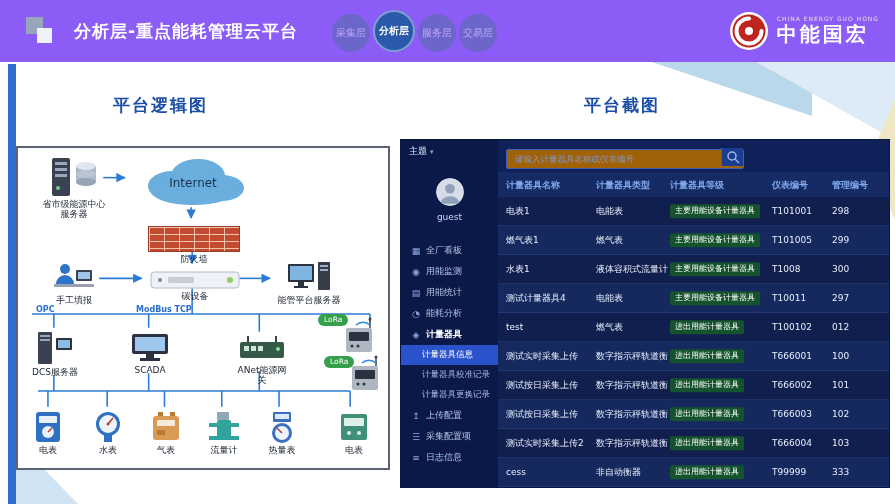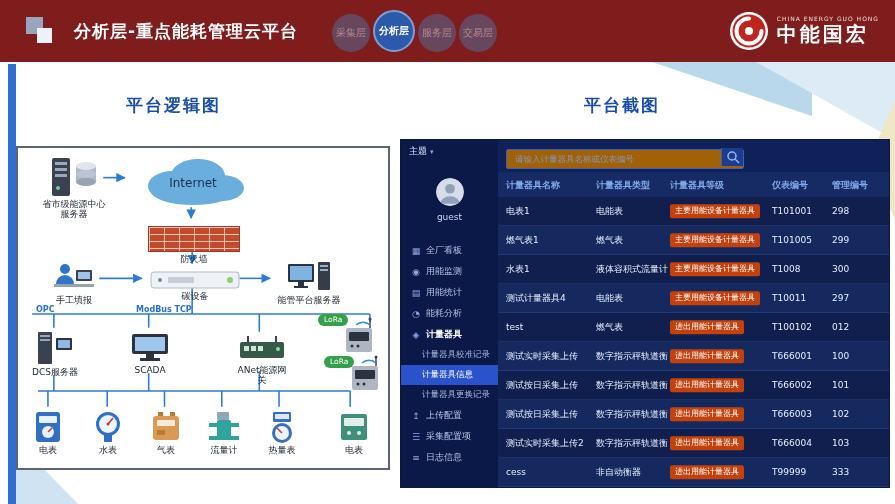--- a/index.html
+++ b/index.html
@@ -5,21 +5,21 @@
   * { box-sizing: border-box; margin: 0; padding: 0; }
   html,body { width:895px; height:504px; }
   body {
     font-family: "DejaVu Sans", "Liberation Sans", sans-serif;
     background:#ffffff; overflow:hidden; position:relative;
   }
   .page { position:absolute; inset:0; width:895px; height:504px; background:#fff; }
 
   
   .topbar { position:absolute; left:0; top:0; width:895px; height:62px;
-    background:#7f1d1d; display:flex; align-items:center; z-index:5; }
+    background:#8b5cf6; display:flex; align-items:center; z-index:5; }
   .logo-squares { position:relative; width:34px; height:34px; margin-left:24px; flex:0 0 auto; }
   .sq { position:absolute; display:block; }
   .sq1 { width:17px; height:17px; background:#97a5bd; left:2px; top:3px; }
   .sq2 { width:15px; height:15px; background:#eef2f8; left:13px; top:14px; }
   .main-title { color:#fff; font-size:17px; font-weight:bold; margin-left:16px;
     letter-spacing:1px; white-space:nowrap; }
   .layer-badges { display:flex; align-items:flex-end; gap:3px; margin-left:34px; }
   .layer { width:38px; height:38px; border-radius:50%; background:#51719f; opacity:.5;
     color:#eaf0f9; font-size:10px; display:flex; align-items:center; justify-content:center;
     cursor:pointer; flex:0 0 auto; }
@@ -38,21 +38,21 @@
     clip-path:polygon(0 0,100% 0,100% 100%); }
   .deco-b { left:756px; top:62px; width:139px; height:78px; background:#dcebf6;
     clip-path:polygon(0 0,100% 0,100% 100%); }
   .deco-y { right:0; top:100px; width:26px; height:120px; background:#f0e7c6;
     clip-path:polygon(100% 0,0 50%,100% 100%); }
   .deco-bl { left:8px; top:432px; width:70px; height:72px; background:#cfe3f3;
     clip-path:polygon(0 0,0 100%,100% 100%); }
 
   .sec-title { position:absolute; color:#1b4ea8; font-size:17px; font-weight:bold;
     letter-spacing:2px; z-index:2; }
-  .sec-title.left { left:126px; top:94px; }
+  .sec-title.left { left:113px; top:94px; }
   .sec-title.right { left:584px; top:94px; }
 
   
   .diagram { position:absolute; left:16px; top:146px; width:374px; height:324px;
     border:2px solid #5a6472; background:#fff; z-index:2; }
   .connectors { position:absolute; inset:0; width:100%; height:100%; pointer-events:none; }
   .dnode { position:absolute; text-align:center; }
   .dnode svg { display:block; margin:0 auto; }
   .dlabel { font-size:9px; color:#1c2430; line-height:1.15; margin-top:1px; white-space:pre-line; }
   .cloudtext { position:absolute; left:0; right:0; top:22px; text-align:center;
@@ -104,21 +104,21 @@
     border-bottom:1px solid rgba(80,110,190,.22); }
   .trow:nth-child(odd)  { background:#101f4e; }
   .trow:nth-child(even) { background:#15295f; }
   .trow .c { position:absolute; top:50%; transform:translateY(-50%); font-size:9px;
     color:#e8eefb; white-space:nowrap; }
   .c.col0 { left:8px;   width:88px; }
   .c.col1 { left:98px;  width:72px; }
   .c.col2 { left:172px; width:100px; }
   .c.col3 { left:274px; width:58px; }
   .c.col4 { left:334px; width:52px; }
-  .badge { display:inline-block; background:#c2410c; color:#fff; font-size:8px;
+  .badge { display:inline-block; background:#14532d; color:#fff; font-size:8px;
     padding:2px 5px; border-radius:2px; line-height:1.2; }
 </style>
 </head>
 <body>
 
 <div class="page">
 
   <header class="topbar">
     <div class="logo-squares">
       <span class="sq sq1"></span>
@@ -400,25 +400,25 @@
           <span>用能统计</span>
         </div>
         <div class="mi">
           <span class="mic">◔</span>
           <span>能耗分析</span>
         </div>
         <div class="mi parent-active">
           <span class="mic">◈</span>
           <span>计量器具</span>
         </div>
+        <div class="mi sub sel">
+          <span>计量器具信息</span>
+        </div>
         <div class="mi sub">
           <span>计量器具校准记录</span>
-        </div>
-        <div class="mi sub sel">
-          <span>计量器具信息</span>
         </div>
         <div class="mi sub">
           <span>计量器具更换记录</span>
         </div>
         <div class="mi">
           <span class="mic">↥</span>
           <span>上传配置</span>
         </div>
         <div class="mi">
           <span class="mic">☰</span>

